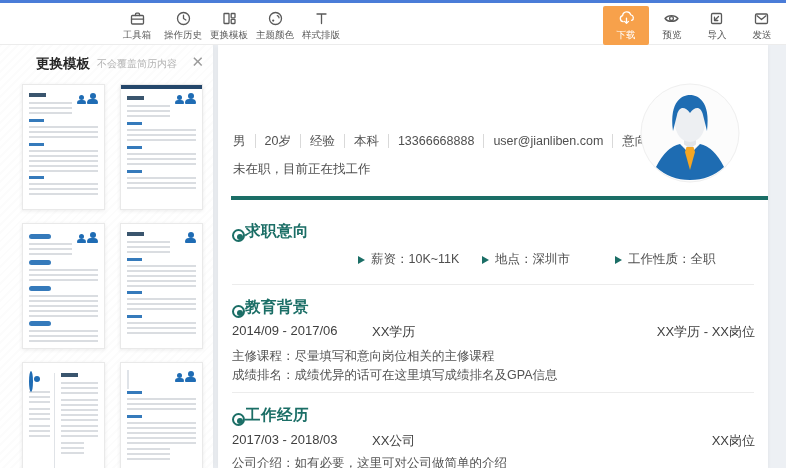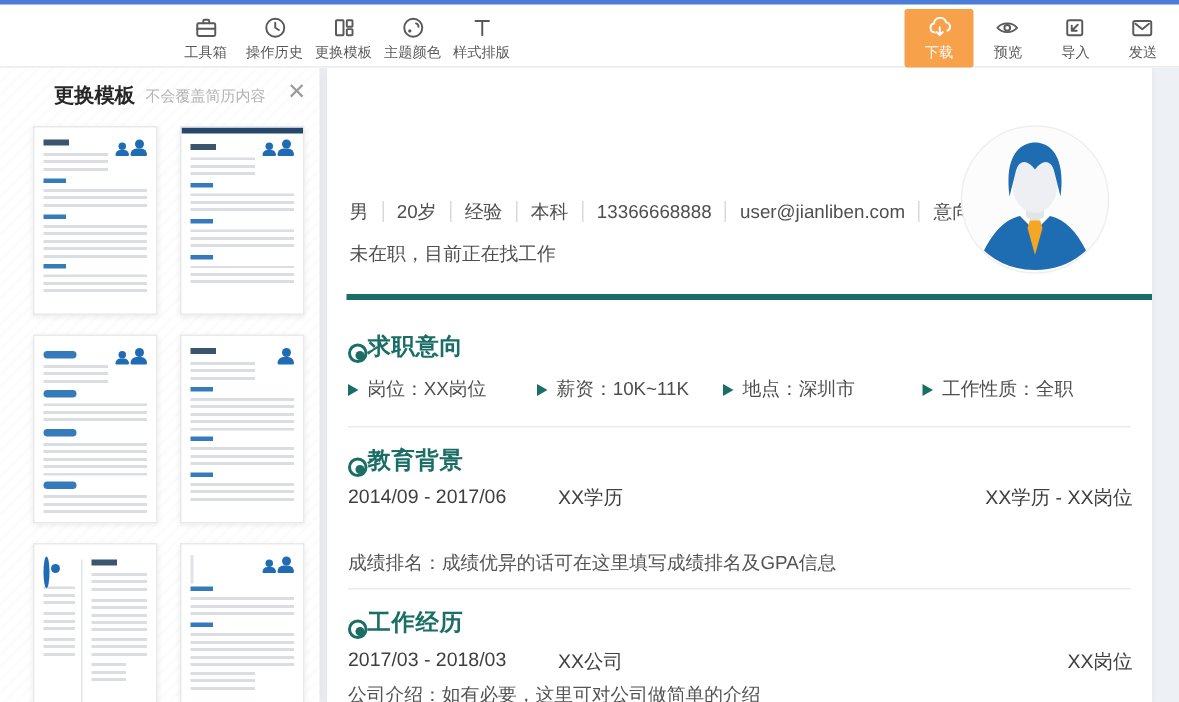--- a/index.html
+++ b/index.html
@@ -291,24 +291,20 @@
         <path d="M46.5 64 h7 l1.5 5 -5 18 -5 -18 Z" fill="#f5a623"></path>
       </svg>
     </div>
 
     <div class="tealline"></div>
 
     <div class="sechead h-int">
       <span class="bullet"></span>
       <b>求职意向</b>
     </div>
-    <div class="int-item i1">
-        <span class="arrow"></span>
-        <span>岗位：XX岗位</span>
-      </div>
     <div class="int-item i2">
         <span class="arrow"></span>
         <span>薪资：10K~11K</span>
       </div>
     <div class="int-item i3">
         <span class="arrow"></span>
         <span>地点：深圳市</span>
       </div>
     <div class="int-item i4">
         <span class="arrow"></span>
@@ -319,20 +315,21 @@
 
     <div class="sechead h-edu">
       <span class="bullet"></span>
       <b>教育背景</b>
     </div>
     <div class="exprow edurow">
       <span class="period">2014/09 - 2017/06</span>
       <span class="org">XX学历</span>
       <span class="role">XX学历 - XX岗位</span>
     </div>
+    <div class="detail ed1">主修课程：尽量填写和意向岗位相关的主修课程</div>
     <div class="detail ed2">成绩排名：成绩优异的话可在这里填写成绩排名及GPA信息</div>
 
     <div class="divider d2"></div>
 
     <div class="sechead h-work">
       <span class="bullet"></span>
       <b>工作经历</b>
     </div>
     <div class="exprow workrow">
       <span class="period">2017/03 - 2018/03</span>

